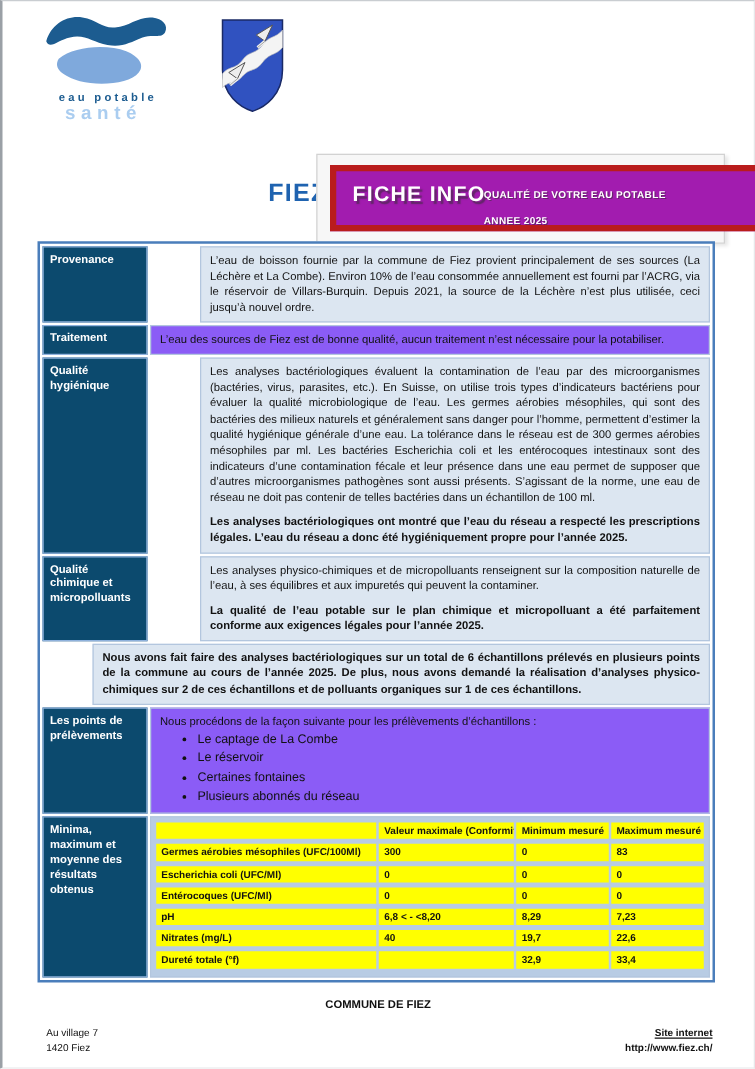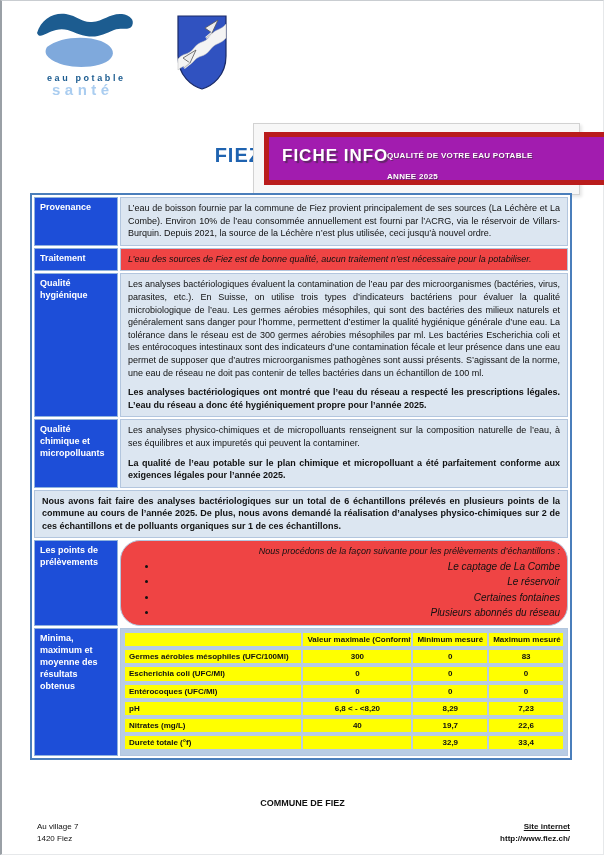--- a/index.html
+++ b/index.html
@@ -45,44 +45,44 @@
     letter-spacing:0.3px; text-shadow:1px 1px 0 rgba(45,45,45,0.5);
   }
   
   .doc-table {
     position:absolute; left:28px; top:192px; width:542px;
     border:2px solid #4a7ebb; background:#fff; box-sizing:border-box; padding:2px;
   }
   .drow { display:flex; gap:2px; margin-bottom:2px; }
   .drow:last-child { margin-bottom:0; }
   .dlabel {
-    flex:0 0 84px; background:#1d4ed8; border:1px solid #8fb2dd;
+    flex:0 0 84px; background:#0c4a6e; border:1px solid #8fb2dd;
     color:#fff; font-weight:bold; font-size:9px; line-height:1.32;
     padding:4px 5px; box-sizing:border-box;
   }
   .dcontent {
     flex:1; border:1px solid #b3c6de; font-size:9px; line-height:1.4;
     padding:2px 7px 3px; box-sizing:border-box; text-align:justify;
   }
-  .tint { background:#dce6f1; }
-  .white { background:#ef4444;font-style:italic; }
+  .tint { background:#dce6f1;margin-left:40px; }
+  .white { background:#8b5cf6; }
   .dcontent p { margin:2px 0 7px; }
   .dcontent p:last-child { margin-bottom:2px; }
   .bold { font-weight:bold; }
   .dcontent ul { margin:1px 0 2px 30px; padding:0; }
   .dcontent li { margin:1.5px 0; font-size:10px; }
   
   .minima-content { background:#b8cce4; padding:0 2px 2px; text-align:left; }
   table.results { width:100%; border-collapse:separate; border-spacing:2px 4.5px; table-layout:fixed; }
   table.results td {
     background:#ffff00; font-size:8px; padding:1px 4px; height:11px;
     vertical-align:middle; overflow:hidden; white-space:nowrap;
   }
   table.results .param { text-align:left; font-weight:bold; }
-  table.results .val  { text-align:center; font-weight:bold; }
+  table.results .val  { font-weight:bold; }
   table.results .hdr  { text-align:center; font-weight:bold; }
   .c1 { width:42%; } .c2 { width:25%; } .c3 { width:16.5%; } .c4 { width:16.5%; }
   
   .commune-line { position:absolute; left:0; right:0; top:797px; text-align:center; font-size:9px; font-weight:bold; }
   .addr    { position:absolute; left:35px;  top:820px; font-size:8px; font-weight:normal; line-height:1.55; }
   .contact { position:absolute; left:245px; top:820px; font-size:8px; font-weight:bold; line-height:1.55; }
   .site    { position:absolute; right:33px; top:820px; font-size:8px; font-weight:bold; line-height:1.55; text-align:right; }
   .site .site-label { text-decoration:underline; display:block; }
 </style>
 </head>
@@ -155,21 +155,21 @@
     </div>
 
     <div class="drow">
       <div class="dcontent tint">
         <p class="bold">Nous avons fait faire des analyses bactériologiques sur un total de 6 échantillons prélevés en plusieurs points de la commune au cours de l’année 2025. De plus, nous avons demandé la réalisation d’analyses physico-chimiques sur 2 de ces échantillons et de polluants organiques sur 1 de ces échantillons.</p>
       </div>
     </div>
 
     <div class="drow">
       <div class="dlabel">Les points de prélèvements</div>
-      <div class="dcontent white" style="text-align:right;border-radius:20px;">
+      <div class="dcontent white" style="text-align:left;">
         <p style="margin-bottom:1px;">Nous procédons de la façon suivante pour les prélèvements d’échantillons :</p>
         <ul>
           <li>Le captage de La Combe</li>
           <li>Le réservoir</li>
           <li>Certaines fontaines</li>
           <li>Plusieurs abonnés du réseau</li>
         </ul>
       </div>
     </div>
 

